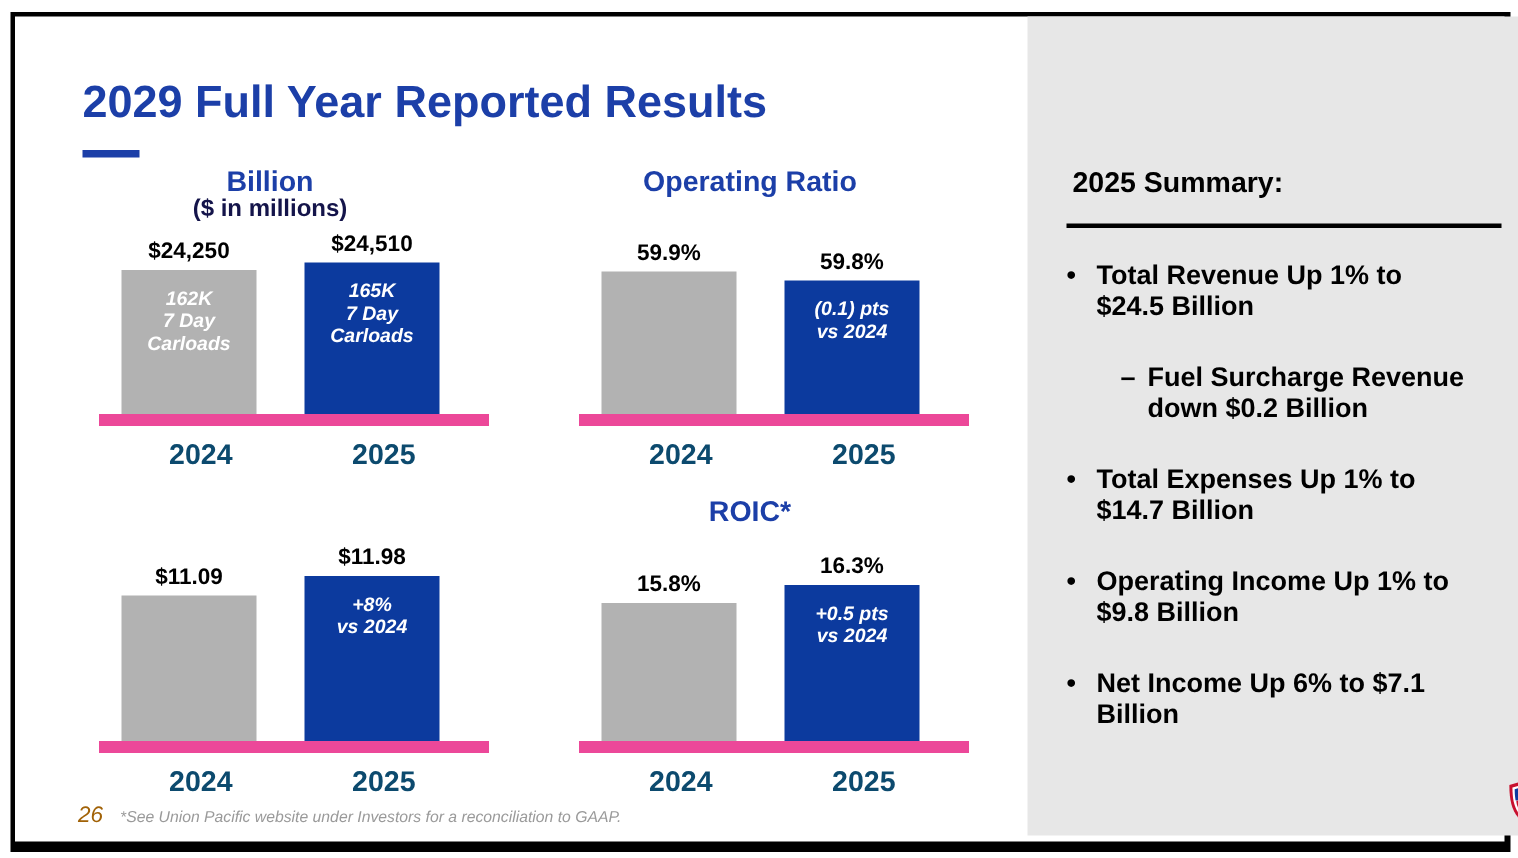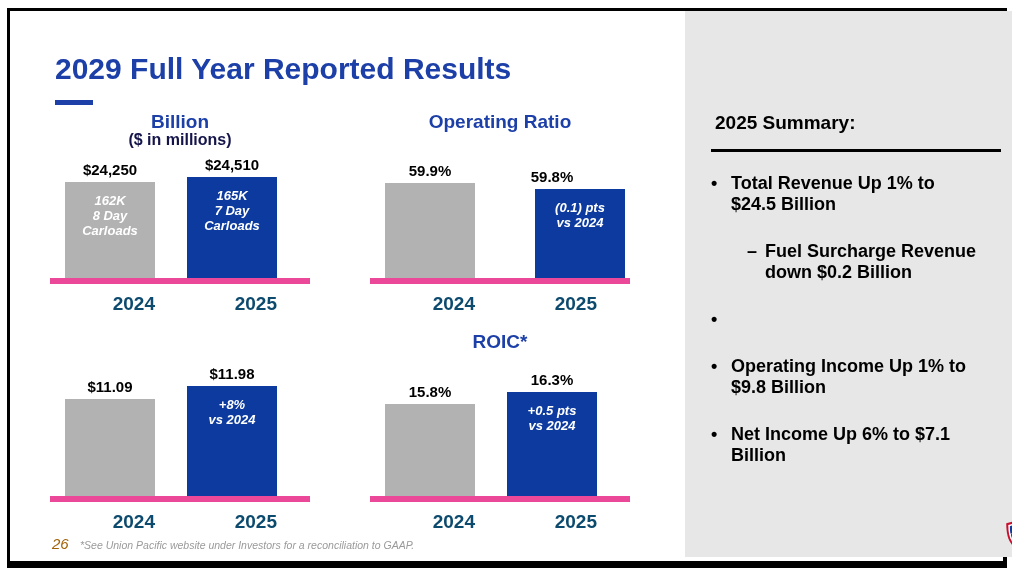--- a/index.html
+++ b/index.html
@@ -30,30 +30,30 @@
 
   .chart-title {
     position:absolute; left:0; top:2px; width:100%; text-align:center;
     font-size:19px; font-weight:700; color:#1c3fa8; line-height:20px;
   }
   .chart-subtitle {
     position:absolute; left:0; top:23px; width:100%; text-align:center;
     font-size:16px; font-weight:700; color:#14144a; line-height:13px;
   }
 
-  .plot { position:absolute; left:0; width:260px; border-bottom:6px solid #ec4899; }
+  .plot { position:absolute; left:16px; width:260px; border-bottom:8px solid #ec4899; }
   .c0 .plot, .c1 .plot { top:49px; height:125px; }
   .c2 .plot, .c3 .plot { top:38px; height:134px; }
 
   .bar { position:absolute; bottom:0; width:90px; }
   .bar.g { left:15px;  background:#b2b2b2; }
   .bar.b { left:137px; background:#0c3a9e; }
 
   .c0 .bar.g { height:96px; }  .c0 .bar.b { height:101px; }
-  .c1 .bar.g { height:95px; }  .c1 .bar.b { height:89px;margin-left:28px;  }
+  .c1 .bar.g { height:95px; }  .c1 .bar.b { height:89px;  }
   .c2 .bar.g { height:97px; }  .c2 .bar.b { height:110px; }
   .c3 .bar.g { height:92px; }  .c3 .bar.b { height:104px; }
 
   .vlabel {
     position:absolute; width:120px; text-align:center;
     font-size:15px; font-weight:700; color:#000; line-height:16px; white-space:nowrap;
   }
   .vlabel.vg { left:0px; }
   .vlabel.vb { left:122px; }
   .c0 .vlabel.vg { bottom:100px; } .c0 .vlabel.vb { bottom:105px; }
@@ -121,21 +121,21 @@
   <div class="title-underline"></div>
 
   <section class="chart c0">
     <div class="chart-title">Billion</div>
     <div class="chart-subtitle">($ in millions)</div>
     <div class="plot">
       <div class="vlabel vg">$24,250</div>
       <div class="vlabel vb">$24,510</div>
       <div class="bar g">
           <span class="inner">162K
-8 Day
+7 Day
 Carloads</span>
         </div>
       <div class="bar b">
           <span class="inner">165K
 7 Day
 Carloads</span>
         </div>
     </div>
     <span class="year y0">2024</span>
     <span class="year y1">2025</span>
@@ -194,20 +194,22 @@
         <span class="bullet-text">Total Revenue Up 1% to
 $24.5 Billion</span>
       </li>
       <li class="sub li-sub">
         <span class="marker">–</span>
         <span class="bullet-text">Fuel Surcharge Revenue
 down $0.2 Billion</span>
       </li>
       <li>
         <span class="marker">•</span>
+        <span class="bullet-text">Total Expenses Up 1% to
+$14.7 Billion</span>
       </li>
       <li>
         <span class="marker">•</span>
         <span class="bullet-text">Operating Income Up 1% to
 $9.8 Billion</span>
       </li>
       <li>
         <span class="marker">•</span>
         <span class="bullet-text">Net Income Up 6% to $7.1
 Billion</span>

